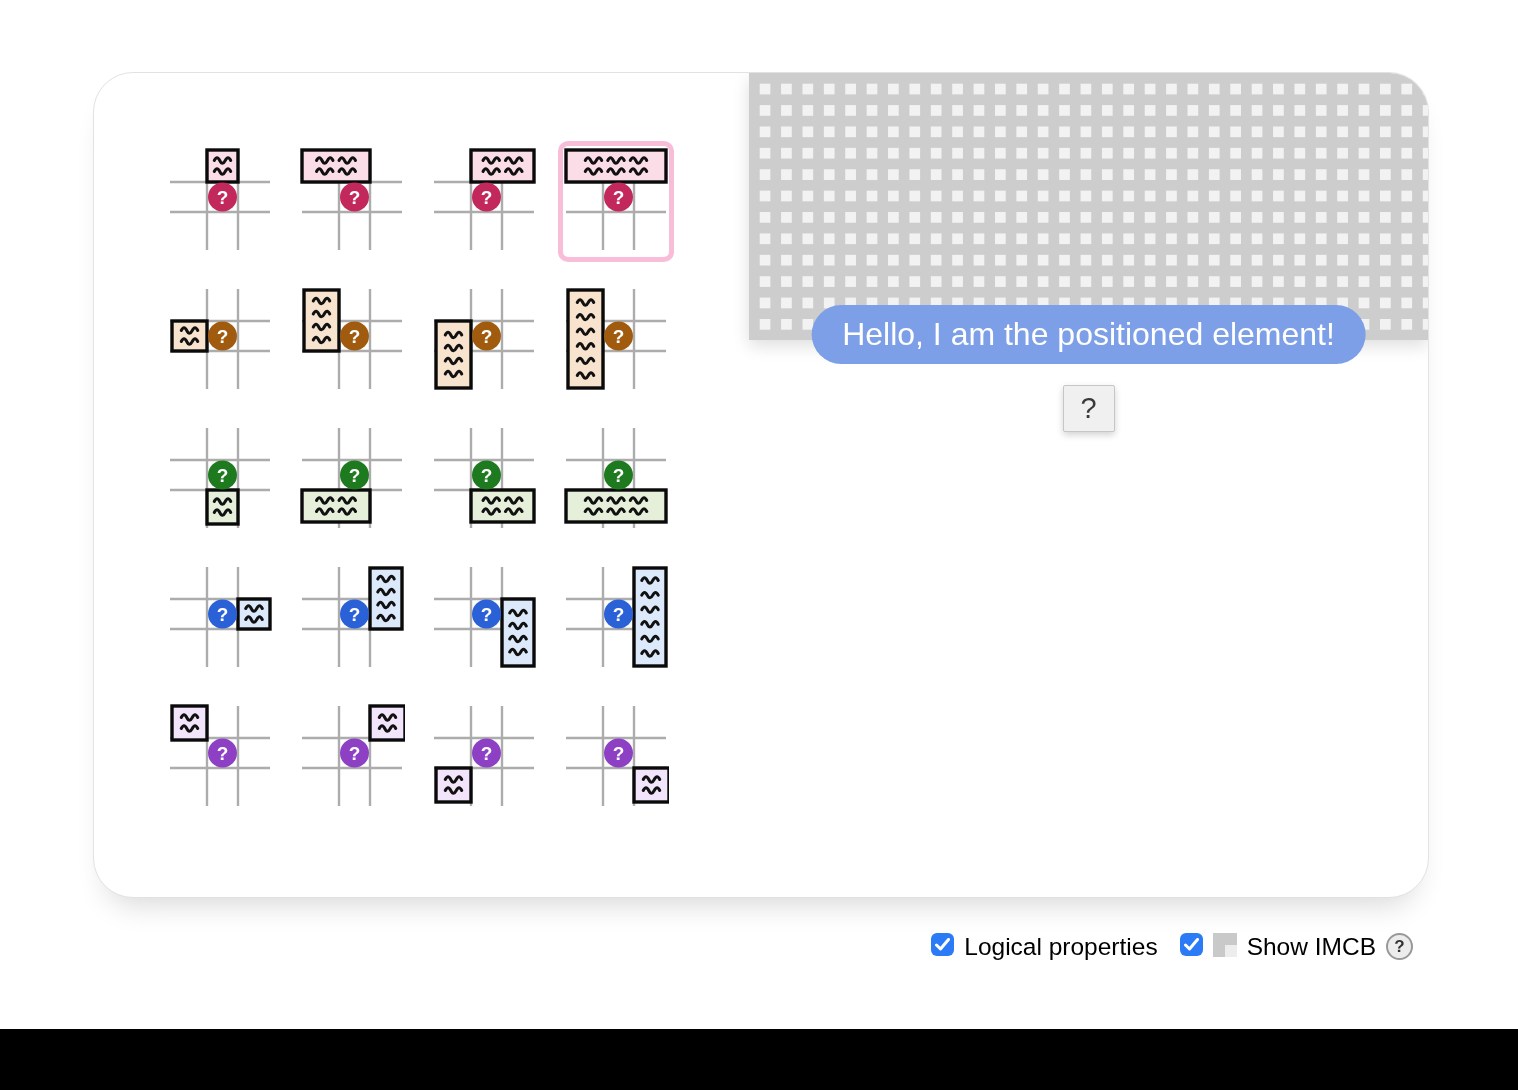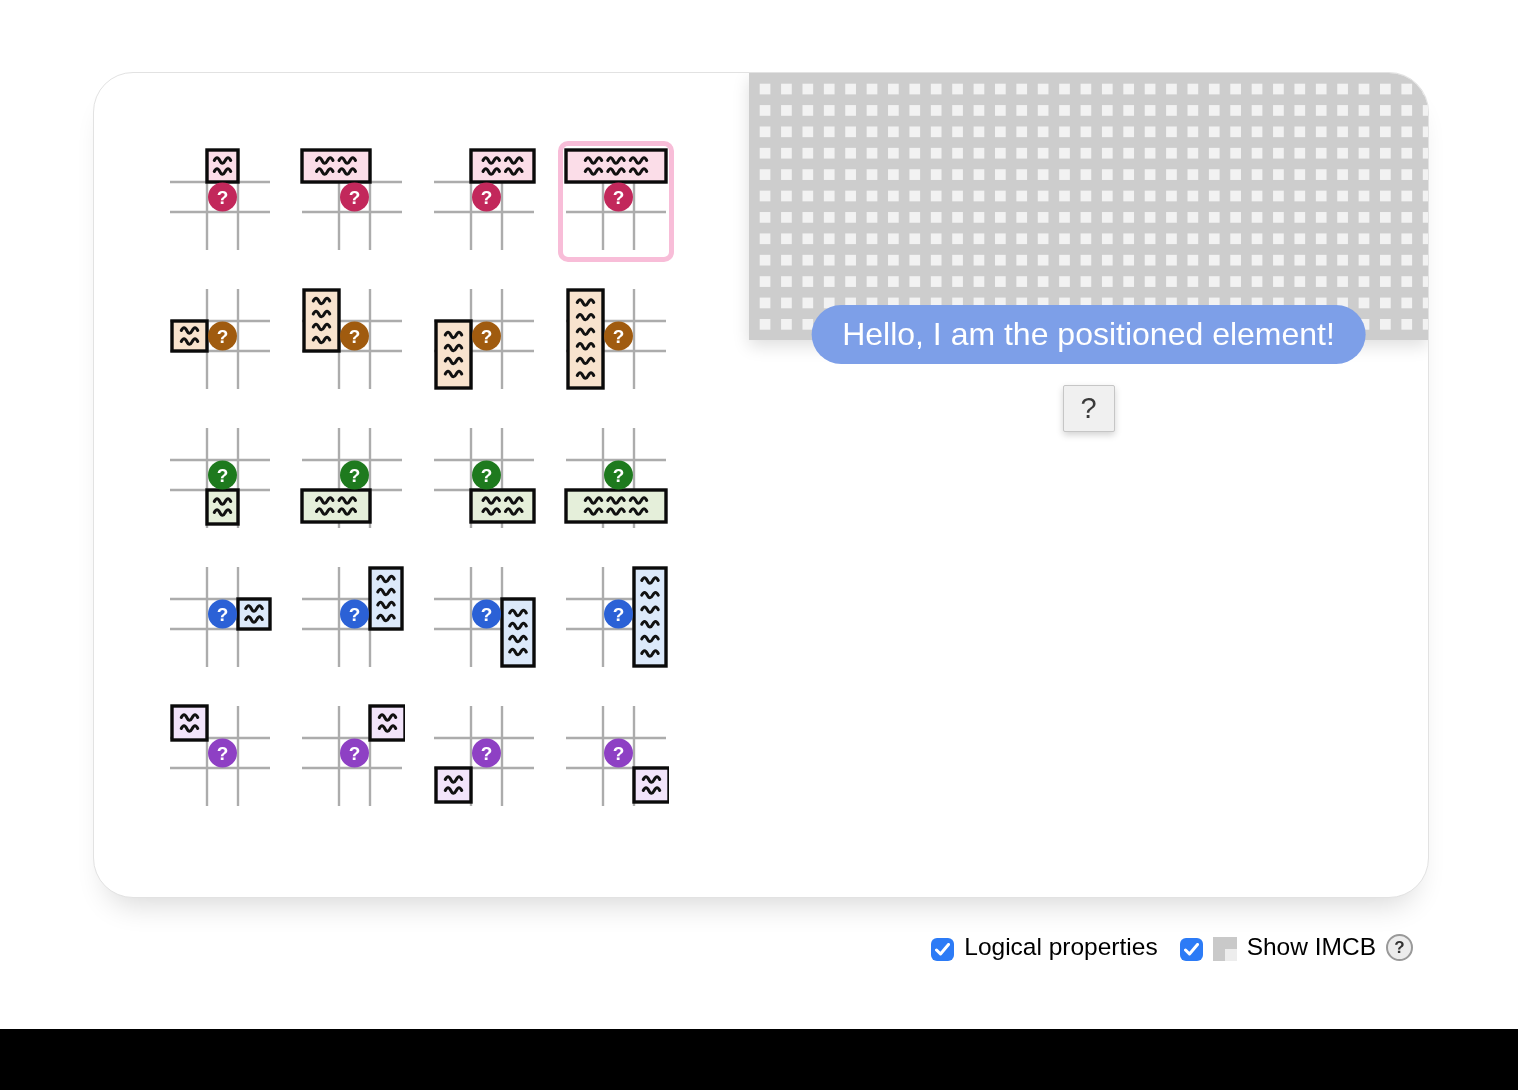--- a/index.html
+++ b/index.html
@@ -55,21 +55,21 @@
     font-size:29px;color:#0c0c0c;letter-spacing:-1px;
   }
   .copy{
     position:absolute;top:3px;right:0;width:52px;height:52px;background:#7CA0EA;
     border:none;border-radius:2px;padding:0;cursor:pointer;
     display:flex;align-items:center;justify-content:center;
   }
   
   .controls{
     position:absolute;top:933px;right:105px;height:28px;
-    display:flex;align-items:flex-end;font-size:24.5px;color:#000;
+    display:flex;align-items:flex-start;font-size:24.5px;color:#000;
   }
   .cb{
     width:23px;height:23px;border-radius:6px;background:#2C7BF6;
     display:inline-flex;align-items:center;justify-content:center;cursor:pointer;flex:none;
   }
   .cb svg{display:none;}
   .cb.checked svg{display:block;}
   .lbl{margin:0 0 0 10px;}
   .gap{width:22px;flex:none;}
   .mini-checker{

